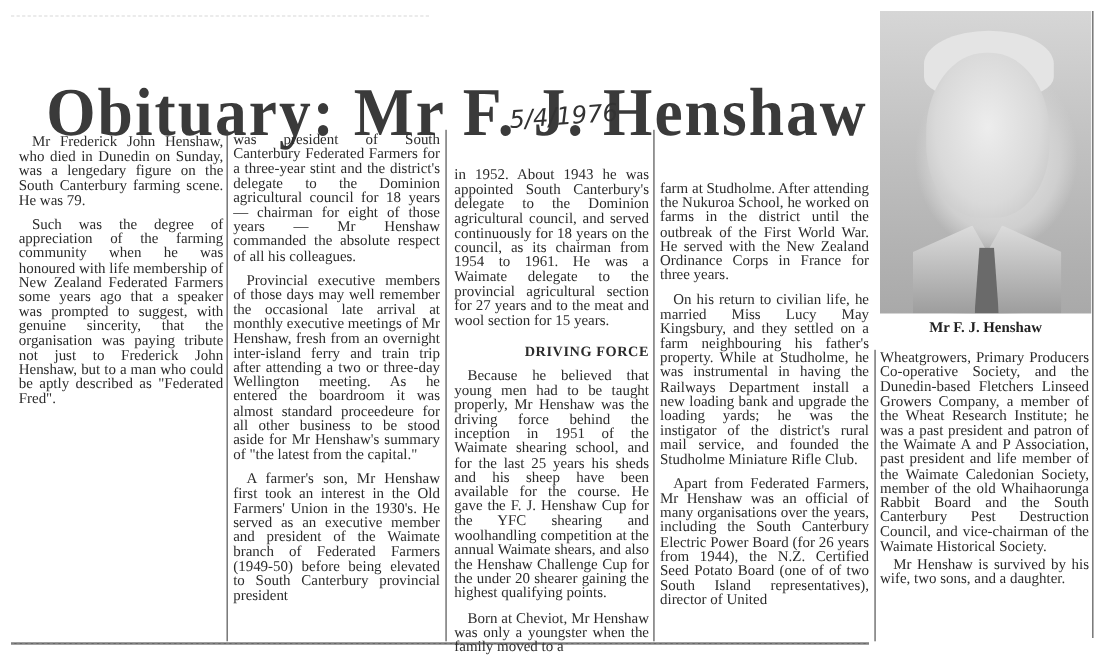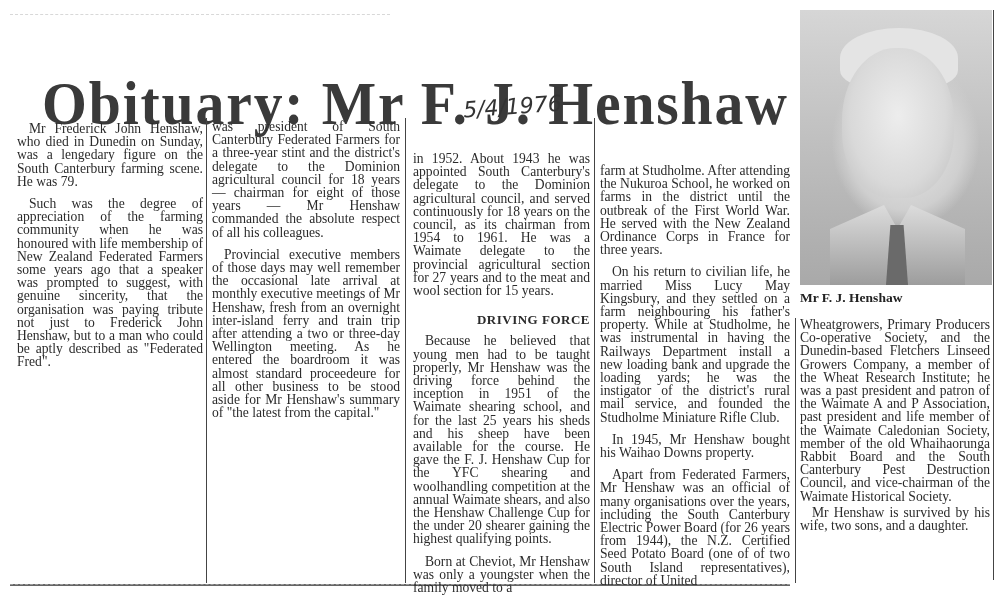--- a/index.html
+++ b/index.html
@@ -64,21 +64,21 @@
     .photo .collar {
       position: absolute; left: 30px; top: 195px; width: 135px; height: 80px;
       background: linear-gradient(180deg, #dcdcdc, #9d9d9d);
       clip-path: polygon(0 30%, 40% 0, 50% 30%, 60% 0, 100% 30%, 100% 100%, 0 100%);
     }
     .photo .tie {
       position: absolute; left: 86px; top: 215px; width: 22px; height: 60px;
       background: #6a6a6a; clip-path: polygon(20% 0, 80% 0, 100% 100%, 0 100%);
     }
     .caption {
-      position: absolute; left: 800px; top: 290px; width: 192px; 
+      position: absolute; left: 800px; top: 290px; width: 192px; text-align: center;
       font-weight: bold; font-size: 13.5px; color: #222;
     }
   </style>
 </head>
 <body>
 
 <div class="clipping">
   <div class="scan-specks"></div>
 
   <h1 class="headline">Obituary: Mr F. J. Henshaw</h1>
@@ -92,33 +92,33 @@
   <div class="rule-h" style="left:10px; top:584px; width:780px;"></div>
 
   <div class="col col1">
     <p>Mr Frederick John Henshaw, who died in Dunedin on Sunday, was a lengedary figure on the South Canterbury farming scene. He was 79.</p>
     <p class="tight">Such was the degree of appreciation of the farming community when he was honoured with life membership of New Zealand Federated Farmers some years ago that a speaker was prompted to suggest, with genuine sincerity, that the organisation was paying tribute not just to Frederick John Henshaw, but to a man who could be aptly described as "Federated Fred".</p>
   </div>
 
   <div class="col col2">
     <p style="text-indent:0">was president of South Canterbury Federated Farmers for a three-year stint and the district's delegate to the Dominion agricultural council for 18 years — chairman for eight of those years — Mr Henshaw commanded the absolute respect of all his colleagues.</p>
     <p>Provincial executive members of those days may well remember the occasional late arrival at monthly executive meetings of Mr Henshaw, fresh from an overnight inter-island ferry and train trip after attending a two or three-day Wellington meeting. As he entered the boardroom it was almost standard proceedeure for all other business to be stood aside for Mr Henshaw's summary of "the latest from the capital."</p>
+    <p>A farmer's son, Mr Henshaw first took an interest in the Old Farmers' Union in the 1930's. He served as an executive member and president of the Waimate branch of Federated Farmers (1949-50) before being elevated to South Canterbury provincial president</p>
   </div>
 
   <div class="col col3">
     <p style="text-indent:0">in 1952. About 1943 he was appointed South Canterbury's delegate to the Dominion agricultural council, and served continuously for 18 years on the council, as its chairman from 1954 to 1961. He was a Waimate delegate to the provincial agricultural section for 27 years and to the meat and wool section for 15 years.</p>
     <div class="subhead">DRIVING FORCE</div>
     <p>Because he believed that young men had to be taught properly, Mr Henshaw was the driving force behind the inception in 1951 of the Waimate shearing school, and for the last 25 years his sheds and his sheep have been available for the course. He gave the F. J. Henshaw Cup for the YFC shearing and woolhandling competition at the annual Waimate shears, and also the Henshaw Challenge Cup for the under 20 shearer gaining the highest qualifying points.</p>
     <p>Born at Cheviot, Mr Henshaw was only a youngster when the family moved to a</p>
   </div>
 
   <div class="col col4">
     <p style="text-indent:0">farm at Studholme. After attending the Nukuroa School, he worked on farms in the district until the outbreak of the First World War. He served with the New Zealand Ordinance Corps in France for three years.</p>
     <p>On his return to civilian life, he married Miss Lucy May Kingsbury, and they settled on a farm neighbouring his father's property. While at Studholme, he was instrumental in having the Railways Department install a new loading bank and upgrade the loading yards; he was the instigator of the district's rural mail service, and founded the Studholme Miniature Rifle Club.</p>
-    <p>In 1945, Mr Henshaw bought his Waihao Downs property.</p>
     <p>Apart from Federated Farmers, Mr Henshaw was an official of many organisations over the years, including the South Canterbury Electric Power Board (for 26 years from 1944), the N.Z. Certified Seed Potato Board (one of of two South Island representatives), director of United</p>
   </div>
 
   <div class="photo">
     <div class="hair"></div>
     <div class="face"></div>
     <div class="collar"></div>
     <div class="tie"></div>
   </div>
   <div class="caption">Mr F. J. Henshaw</div>

